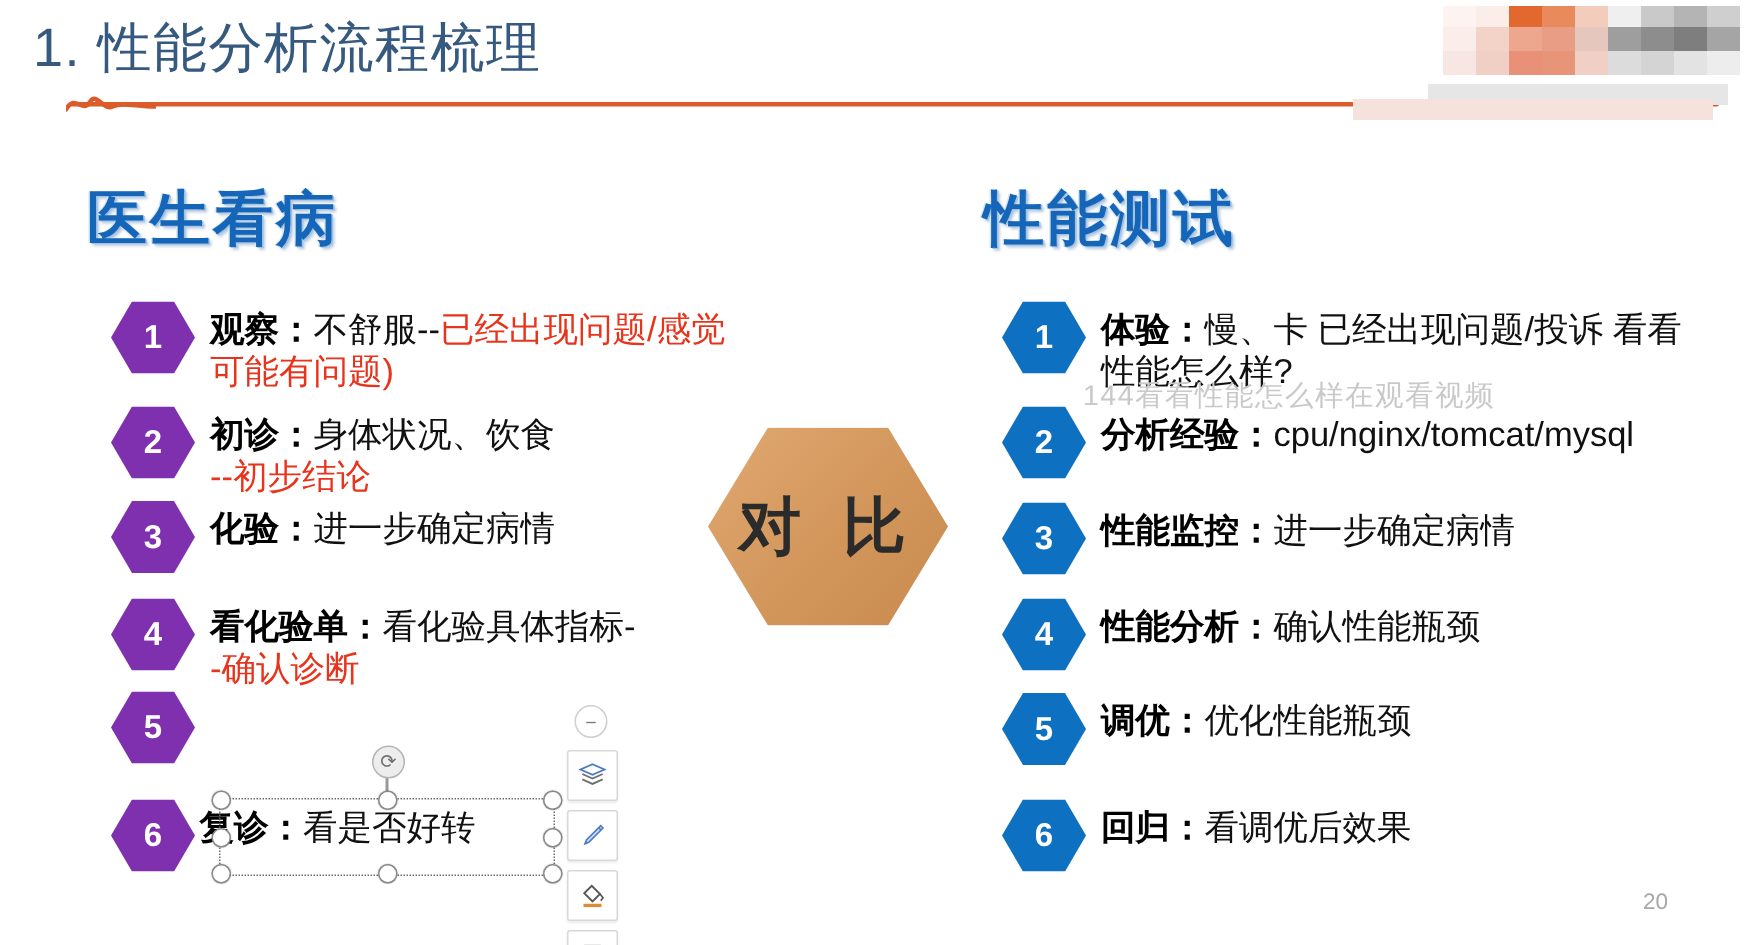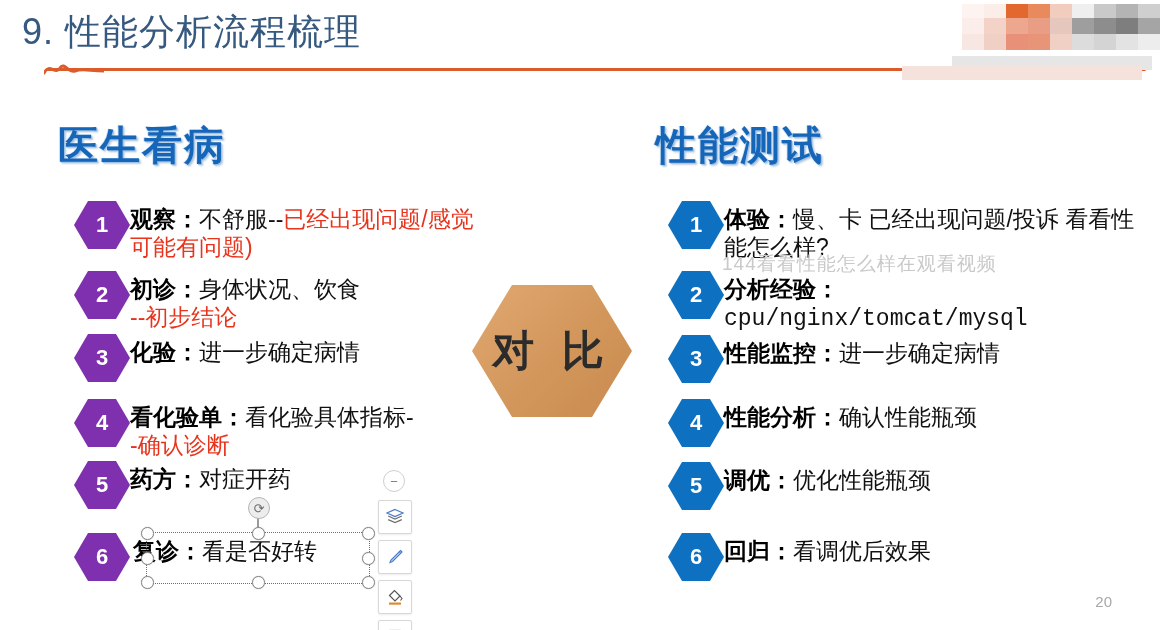--- a/index.html
+++ b/index.html
@@ -39,24 +39,24 @@
   .item{position:absolute;display:flex;align-items:flex-start;}
   .hex{
     width:56px;height:50px;flex:0 0 56px;position:relative;
     display:flex;align-items:center;justify-content:center;
     color:#fff;font-size:22px;font-weight:bold;
     clip-path:polygon(25% 2%,75% 2%,100% 50%,75% 98%,25% 98%,0% 50%);
     filter:drop-shadow(1px 2px 2px rgba(0,0,0,.28));
   }
   .hex.purple{background:#7E30AE;}
   .hex.blue{background:#0D70C0;}
-  .itxt{font-size:23px;line-height:1.22;color:#111;padding-top:5px;}
+  .itxt{margin-left:10px;font-size:23px;line-height:1.22;color:#111;padding-top:5px;}
   .itxt .lbl{font-weight:bold;color:#000;}
   .itxt .red{color:#E8341C;}
-  .itxt .mono{font-family:Liberation Mono, monospace;}
+  .itxt .mono{font-family:Liberation Sans, sans-serif;}
 
   
   .center-hex{
     position:absolute;left:472px;top:285px;width:160px;height:132px;
     background:linear-gradient(135deg,#E0A870 0%,#D2965B 55%,#C98A4E 100%);
     clip-path:polygon(25% 0%,75% 0%,100% 50%,75% 100%,25% 100%,0% 50%);
     display:flex;align-items:center;justify-content:center;
     color:#2b2b2b;font-size:42px;font-weight:bold;letter-spacing:8px;
     filter:drop-shadow(2px 3px 3px rgba(0,0,0,.28));
   }
@@ -103,21 +103,21 @@
     box-shadow:0 1px 2px rgba(0,0,0,.08);
   }
 
   .pagenum{position:absolute;right:52px;bottom:20px;font-size:15px;color:#a8a8a8;}
 </style>
 </head>
 <body>
 
 <div class="slide">
 
-  <div class="title">9. 性能分析流程梳理</div>
+  <div class="title">1. 性能分析流程梳理</div>
   <svg class="title-squiggle" width="60" height="22" viewBox="0 0 60 22">
     <path d="M0 15 C6 4, 11 18, 16 10 C20 3, 25 16, 31 13 C38 10, 46 13, 60 13" stroke="#DB5B2A" stroke-width="3" fill="none" stroke-linecap="round"></path>
   </svg>
   <div class="title-rule"></div>
 
   <div class="mosaic" style="left:962px;top:4px;width:200px;height:72px;">
     <div style="left:0px;top:0px;width:22px;height:14px;background:#fdf4f1;"></div>
     <div style="left:22px;top:0px;width:22px;height:14px;background:#fbeee9;"></div>
     <div style="left:44px;top:0px;width:22px;height:14px;background:#e2682f;"></div>
     <div style="left:66px;top:0px;width:22px;height:14px;background:#e88a5c;"></div>
@@ -176,23 +176,20 @@
 
   <div class="item" style="left:74px;top:398px;width:430px;">
     <div class="hex purple">4</div>
     <div class="itxt">
       <span class="lbl">看化验单：</span><span>看化验具体指标-</span><br><span class="red">-确认诊断</span>
     </div>
   </div>
 
   <div class="item" style="left:74px;top:460px;width:420px;">
     <div class="hex purple">5</div>
-    <div class="itxt">
-      <span class="lbl">药方：</span><span>对症开药</span>
-    </div>
   </div>
 
   <div class="item" style="left:74px;top:532px;width:420px;">
     <div class="hex purple">6</div>
     <div class="itxt" style="margin-left:3px;">
       <span class="lbl">复诊：</span><span>看是否好转</span>
     </div>
   </div>
 
   <div class="selbox">

